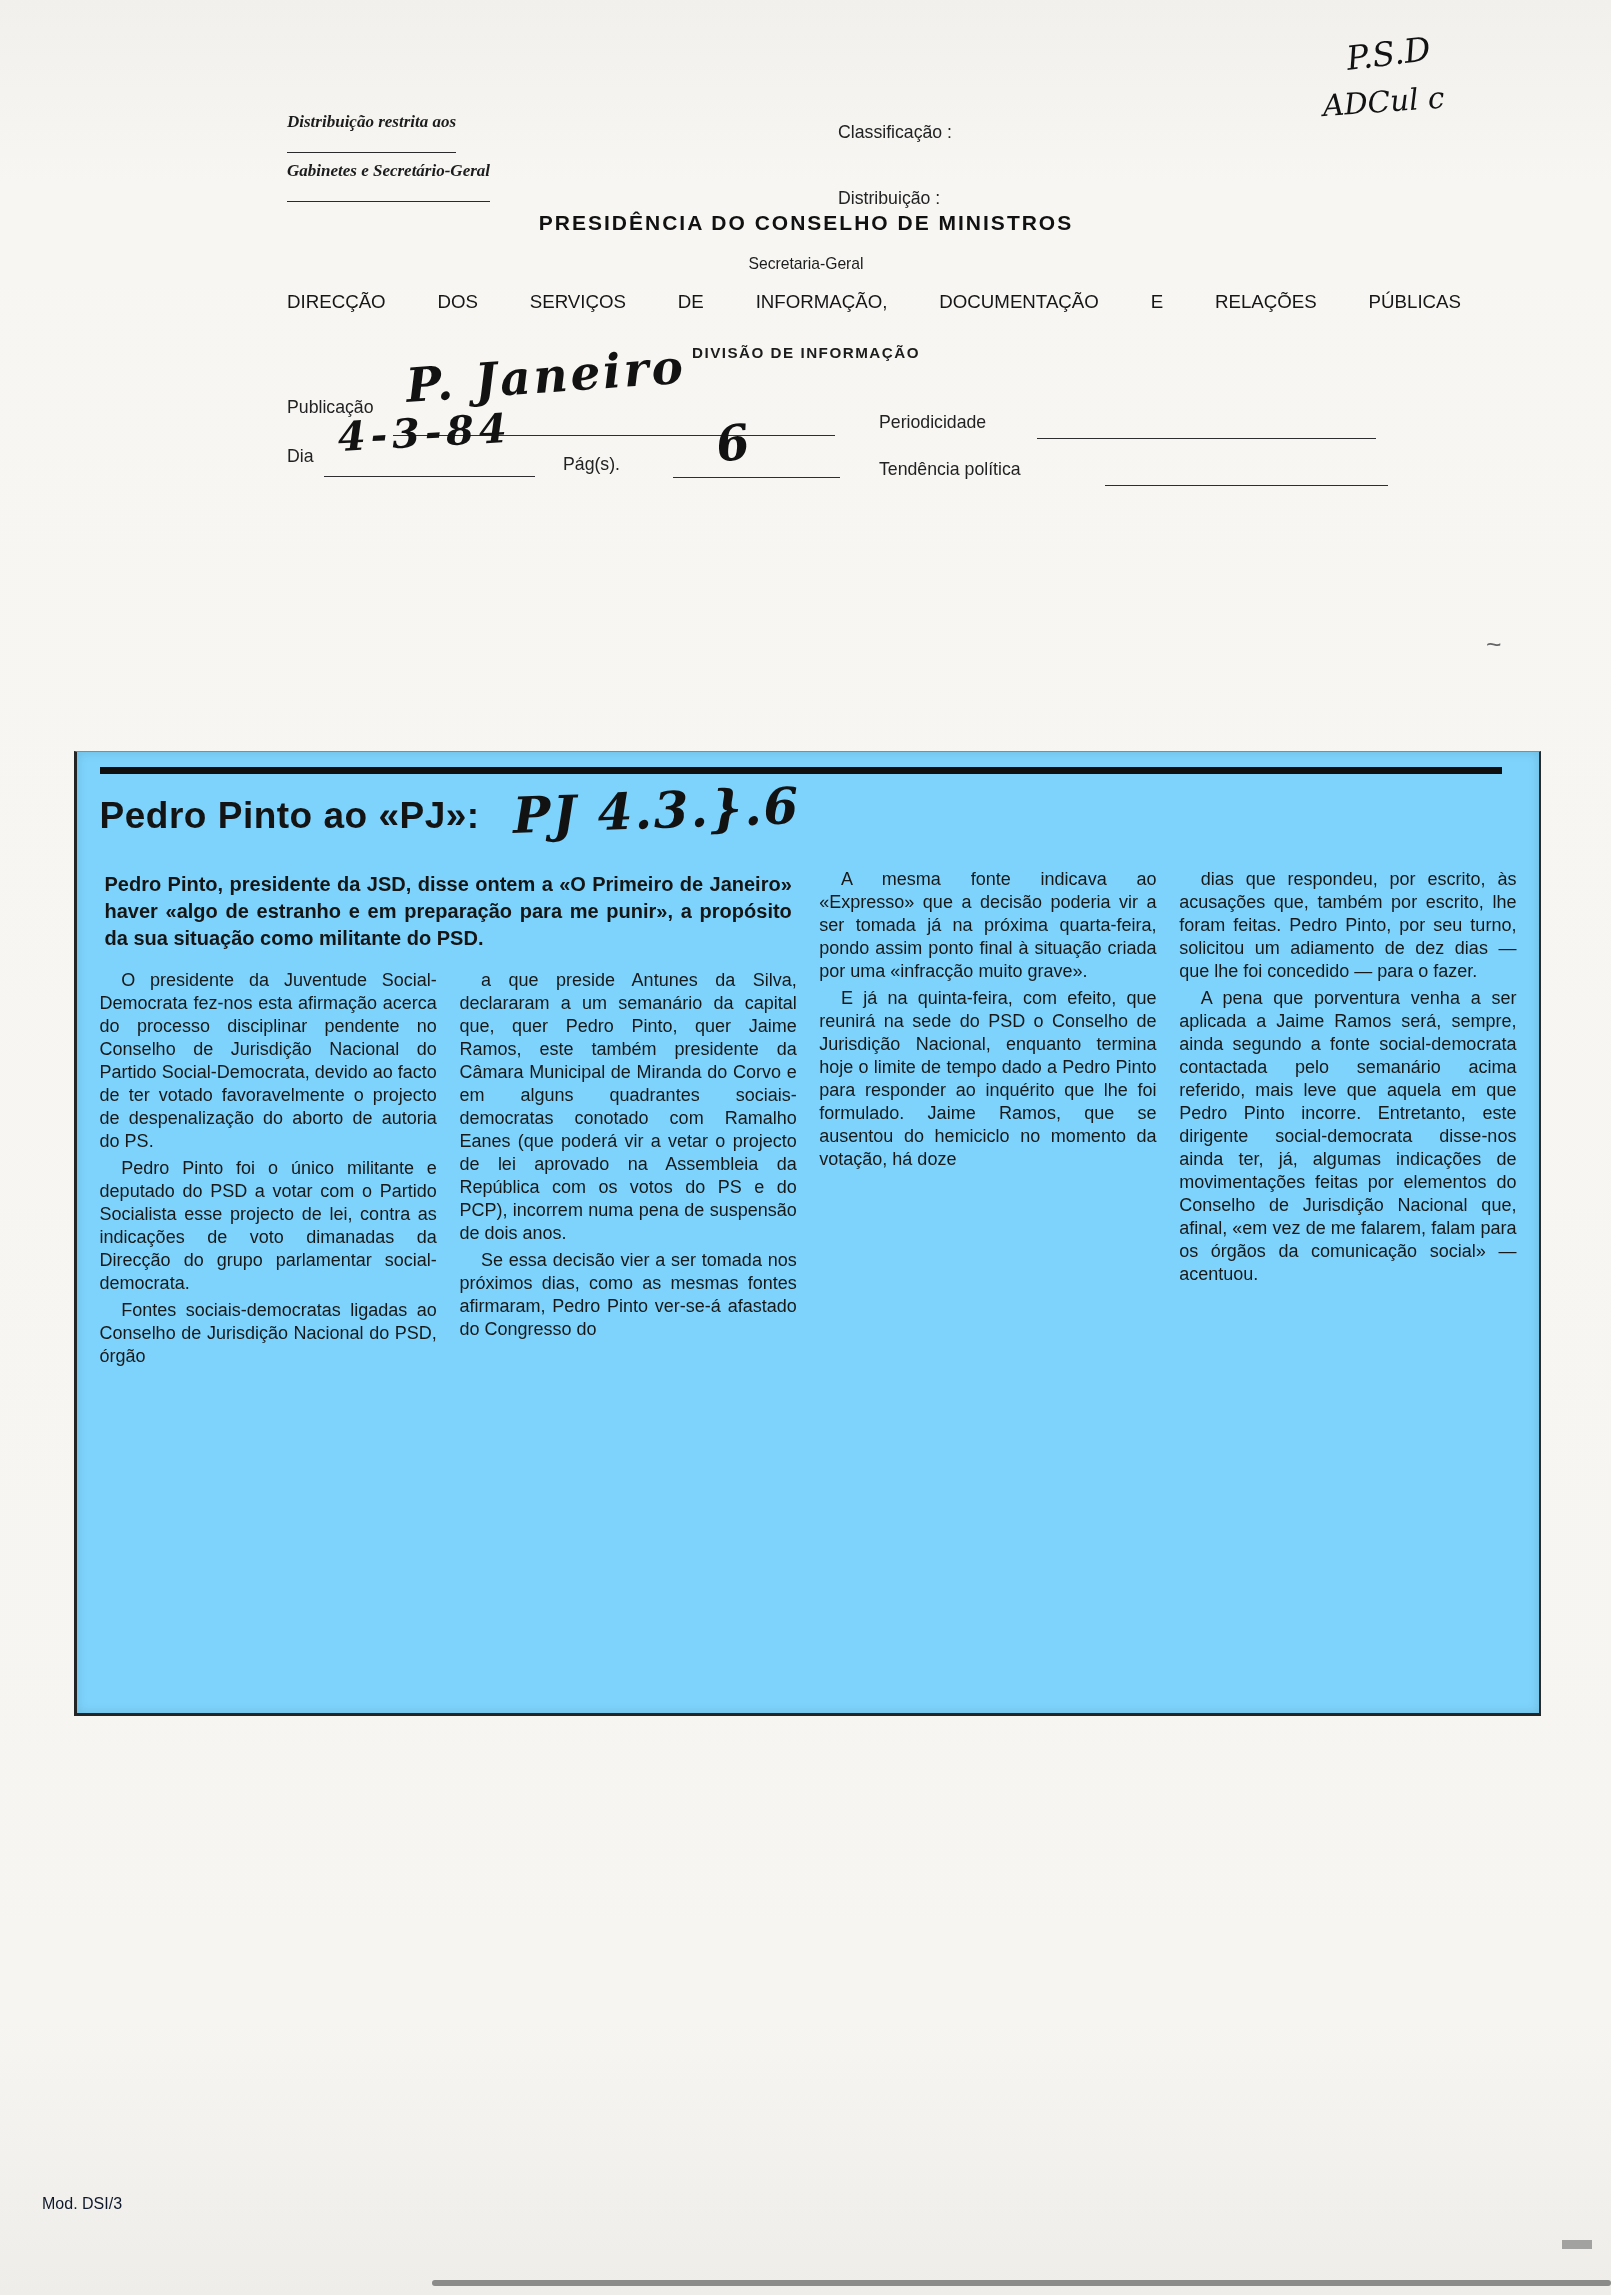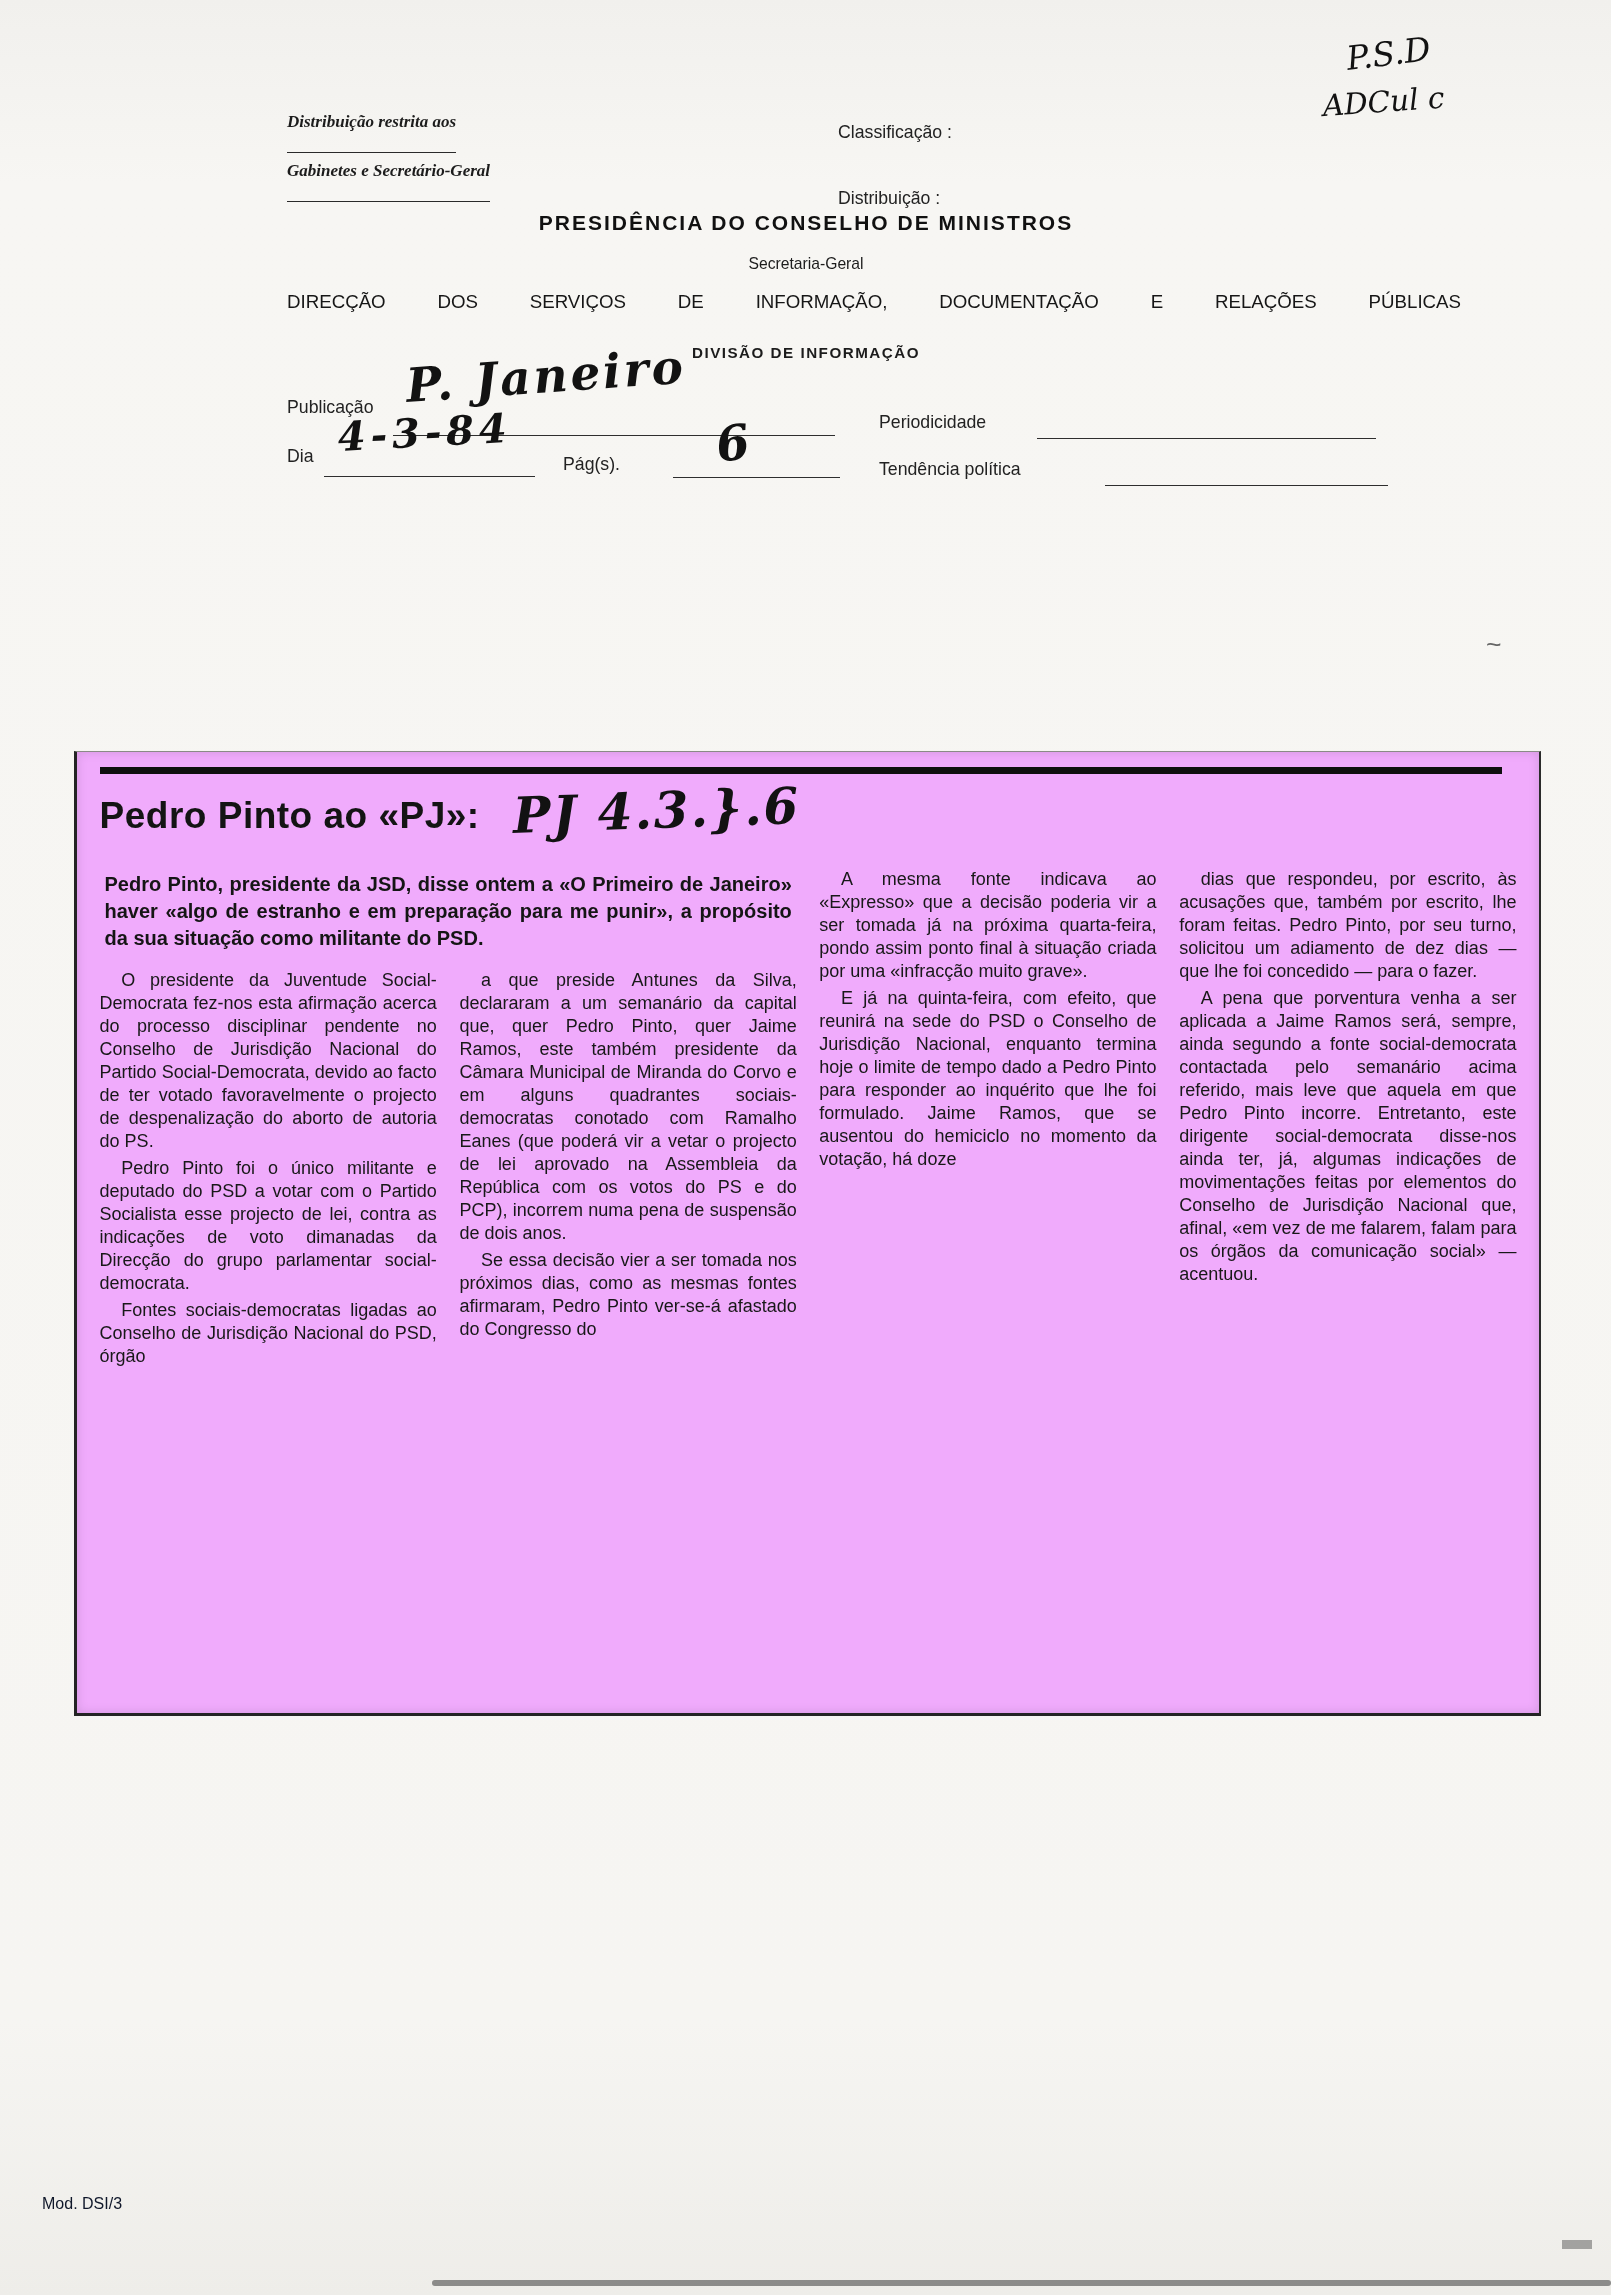--- a/index.html
+++ b/index.html
@@ -34,21 +34,21 @@
   .ul-dia{left:324px;top:476px;width:211px;}
   .lbl-pag{left:563px;top:454px;}
   .hw-pag{left:720px;top:417px;font-size:48px;font-weight:bold;transform:rotate(-8deg);}
   .ul-pag{left:673px;top:477px;width:167px;}
   .lbl-ten{left:879px;top:459px;text-align:right;}
   .ul-ten{left:1105px;top:485px;width:283px;}
   .stray{left:1486px;top:629px;font-size:26.5px;color:#666;}
   
   .clipping{
     left:74px;top:751px;width:1467px;height:965px;box-sizing:border-box;
-    background:#f0abfc;
+    background:#7dd3fc;
     border-left:3.4px solid #242424;border-right:2.5px solid #2b2b2b;
     border-bottom:3.4px solid #242424;border-top:1px solid #8a8a86;
     padding:0 22.6px;overflow:hidden;
     box-shadow:0 0 10.8px rgba(0,0,0,0.12) inset;
   }
   .top-rule{margin-top:14.7px;height:7.4px;background:#0f0f0f;width:99%;}
   .kicker-row{margin-top:20.6px;display:flex;align-items:flex-start;gap:34px;}
   .kicker{font-size:37px;font-weight:600;color:#141414;letter-spacing:0.5px;white-space:nowrap;}
   .hw-note{font-size:50px;font-weight:bold;transform:rotate(-2deg);margin-top:-8.8px;letter-spacing:2px;}
   .headline{margin:9.8px 0 0 0;font-size:70px;font-weight:bold;font-style:italic;letter-spacing:2.9px;color:#0d0d0d;white-space:nowrap;}

